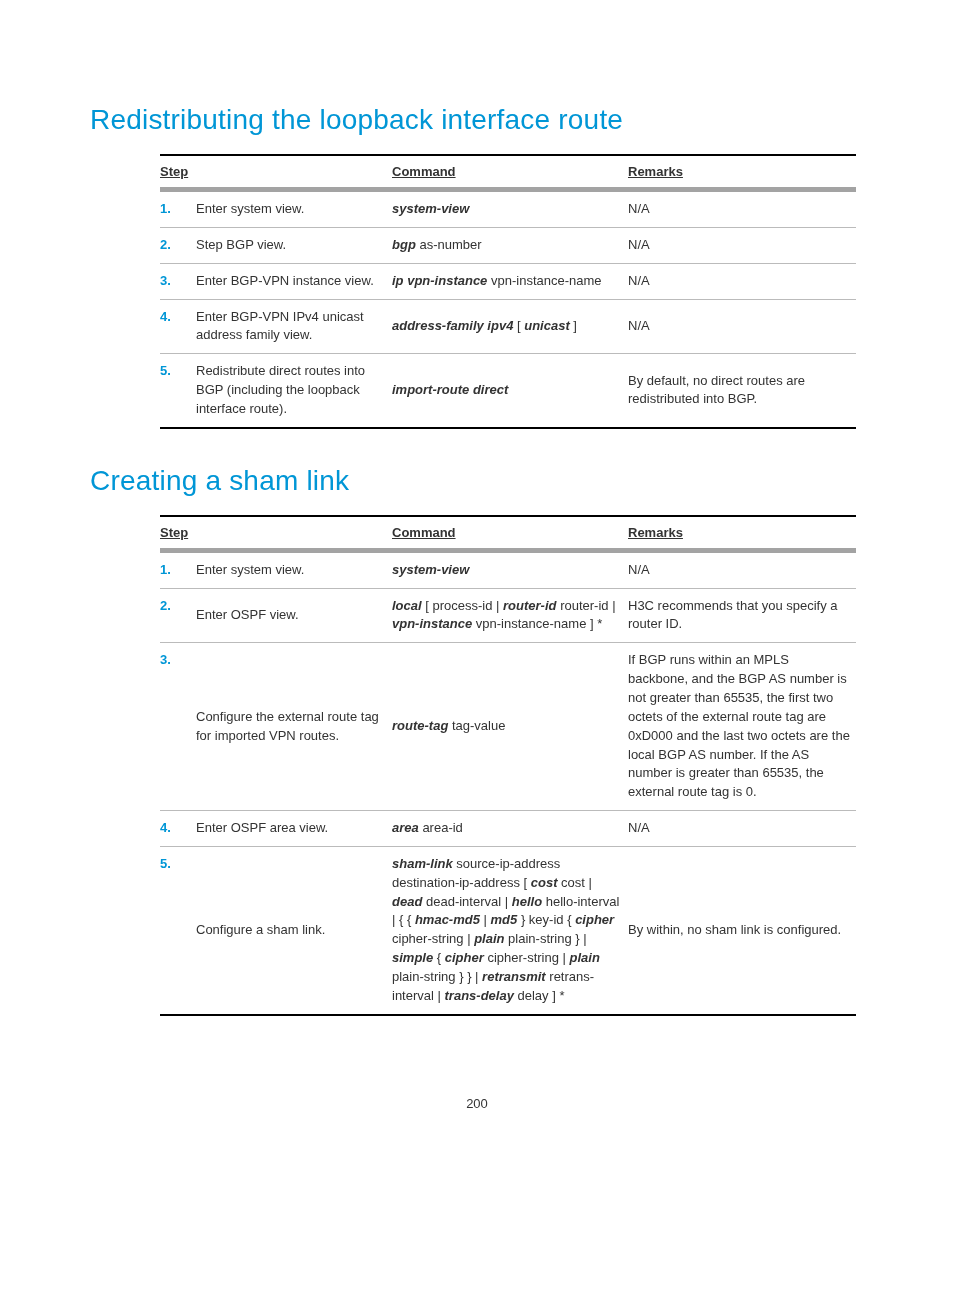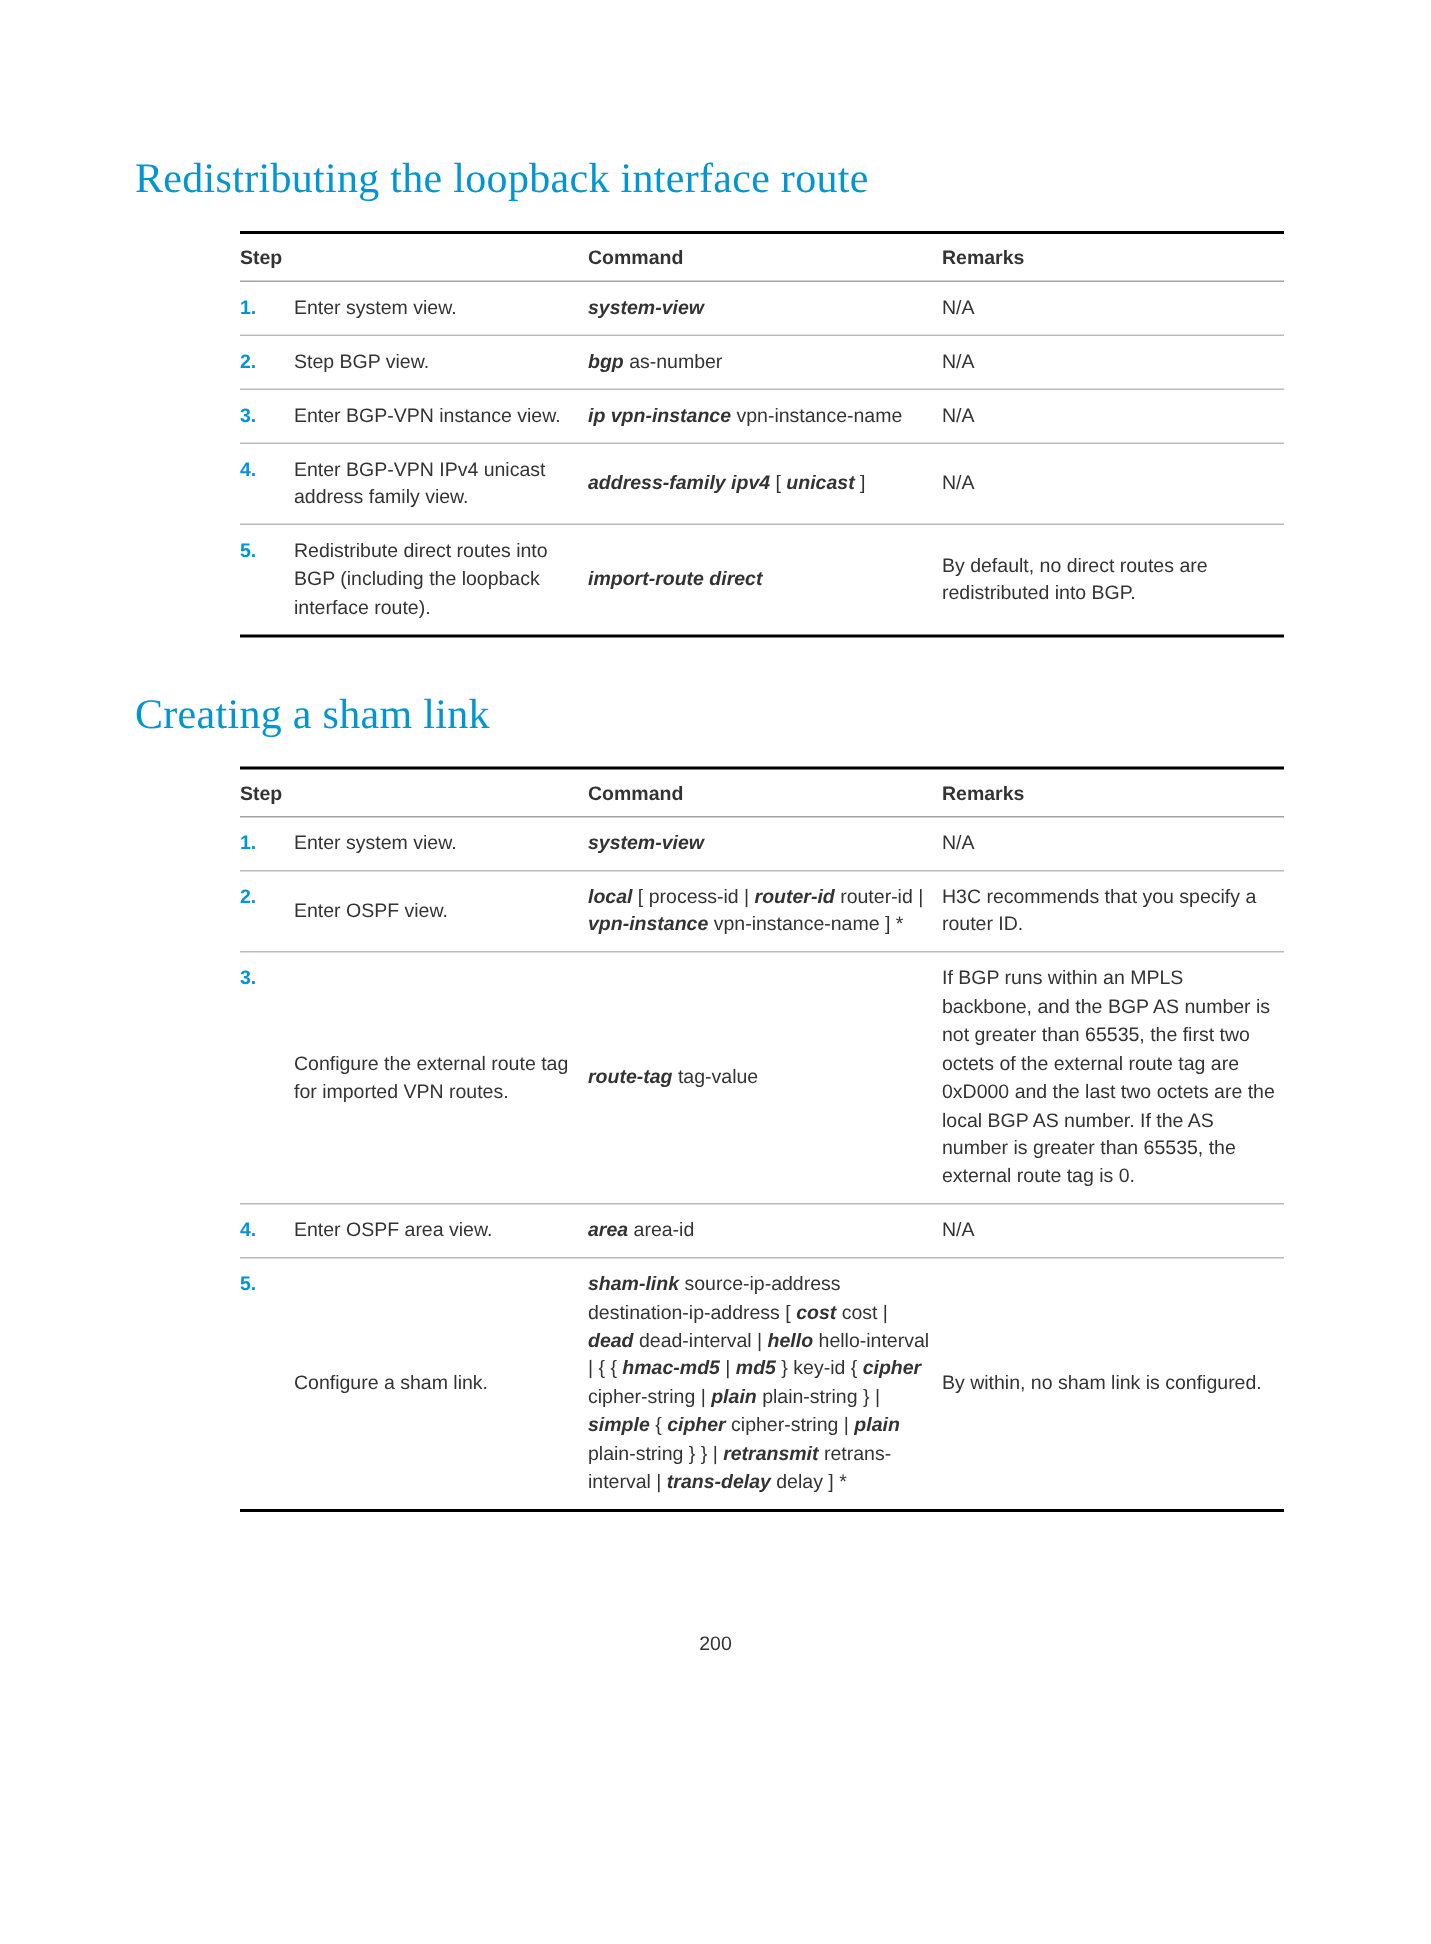--- a/index.html
+++ b/index.html
@@ -6,36 +6,37 @@
     font-family: Arial, Helvetica, sans-serif;
     font-size: 14px;
     color: #333;
     margin: 0;
     padding: 80px 90px 40px 90px;
     width: 954px;
     box-sizing: border-box;
     background: #fff;
   }
   h2 {
-    font-family: Liberation Serif, serif;
+    font-family: Liberation Sans, sans-serif;
     font-weight: 300;
     font-size: 28px;
     color: #0096d6;
     margin: 24px 0 18px 0;
     letter-spacing: 0.2px;
   }
   .tbl {
     width: 696px;
     margin-left: 70px;
     border-collapse: collapse;
     margin-bottom: 36px;
   }
   .tbl thead tr {
     border-top: 2px solid #000;
-    border-bottom: 1px solid #a3a3a3;
+    border-bottom: 5px solid #a3a3a3;
+    text-decoration: underline;
   }
   .tbl th {
     text-align: left;
     font-weight: bold;
     font-size: 13px;
     padding: 8px 6px 8px 0;
   }
   .tbl tbody tr {
     border-bottom: 1px solid #bbb;
   }

